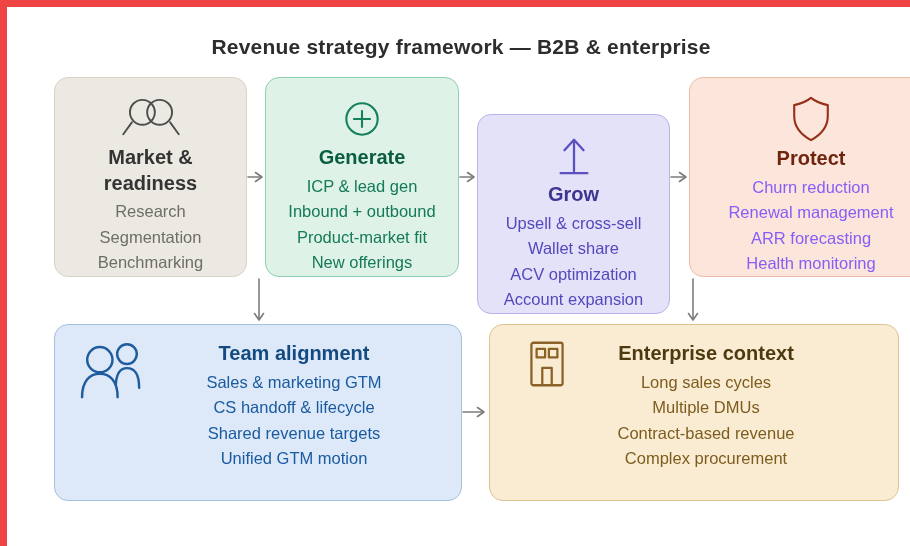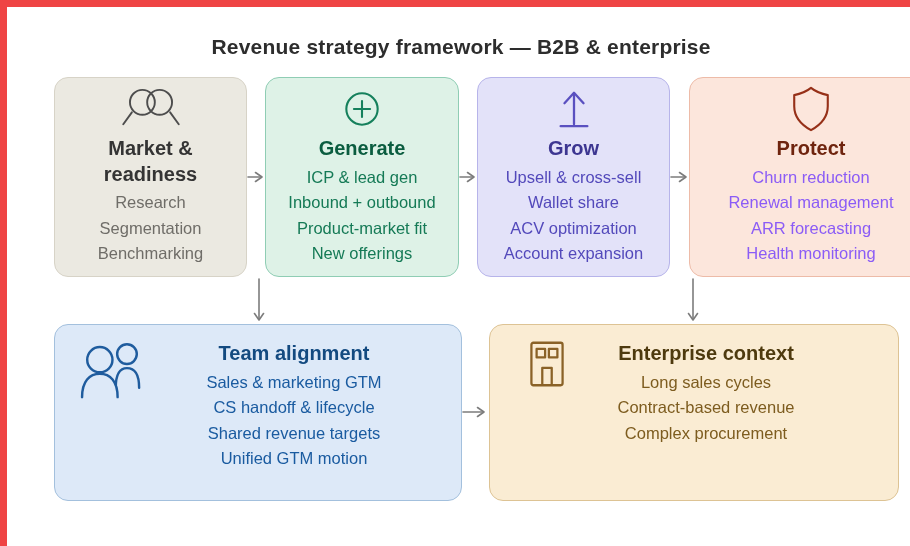--- a/index.html
+++ b/index.html
@@ -13,21 +13,21 @@
     margin:0; padding-top:28px; text-align:center;
     font-size:21px; font-weight:700; color:#2d2d2d; letter-spacing:.2px;
   }
   .arrows { position:absolute; left:0; top:0; pointer-events:none; }
 
   .card {
     position:absolute; box-sizing:border-box; border-radius:14px;
     border:1px solid transparent; display:flex; align-items:center;
     text-align:center;
   }
-  .card.top { top:70px; height:200px; flex-direction:column; padding-top:8px; }
+  .card.top { top:70px; height:200px; flex-direction:column; padding-top:18px; }
   .card.bottom { top:317px; height:177px; flex-direction:row; align-items:stretch; }
 
   .icon-block { height:46px; display:flex; align-items:center; justify-content:center; }
   .card-title { font-size:20px; font-weight:700; line-height:1.28; margin:4px 0 3px; }
   .card-item { font-size:16.5px; line-height:1.55; }
 
   .card-body { flex:1; padding-top:12px;padding-left:24px; }
   .abs-icon { position:absolute; }
 
   
@@ -40,21 +40,21 @@
 
   
   .market    { background:#ebe9e1; border-color:#d7d3c7; }
   .market .card-title { color:#343434; }
   .market .card-item  { color:#6f6d68; }
 
   .generate  { background:#def2e7; border-color:#8fcdb4; }
   .generate .card-title { color:#0b5d40; }
   .generate .card-item  { color:#157a56; }
 
-  .grow      { background:#e3e2f9; border-color:#b7b4ea; }
+  .grow      { background:#e3e2f9; border-color:#b7b4ea;margin-top:37px; }
   .grow .card-title { color:#3d3691; }
   .grow .card-item  { color:#5349bb; }
 
   .protect   { background:#fce6dc; border-color:#edbba8; }
   .protect .card-title { color:#6f240e; }
   .protect .card-item  { color:#8b5cf6; }
 
   .team      { background:#dde9f8; border-color:#a3c0dd; }
   .team .card-title { color:#134a80; }
   .team .card-item  { color:#1a5ba0; }
@@ -194,19 +194,20 @@
         <rect x="1.5" y="1.5" width="33" height="45" rx="2"></rect>
         <rect x="7" y="8" width="9" height="9"></rect>
         <rect x="20" y="8" width="9" height="9"></rect>
         <path d="M13 46.5 L13 28 L23 28 L23 46.5"></path>
       </svg>
     </div>
     <div class="card-body">
       <div class="card-title">Enterprise context</div>
       <div class="card-items">
         <div class="card-item">Long sales cycles</div>
+        <div class="card-item">Multiple DMUs</div>
         <div class="card-item">Contract-based revenue</div>
         <div class="card-item">Complex procurement</div>
       </div>
     </div>
   </div>
 
 </div>
 
 </body></html>

